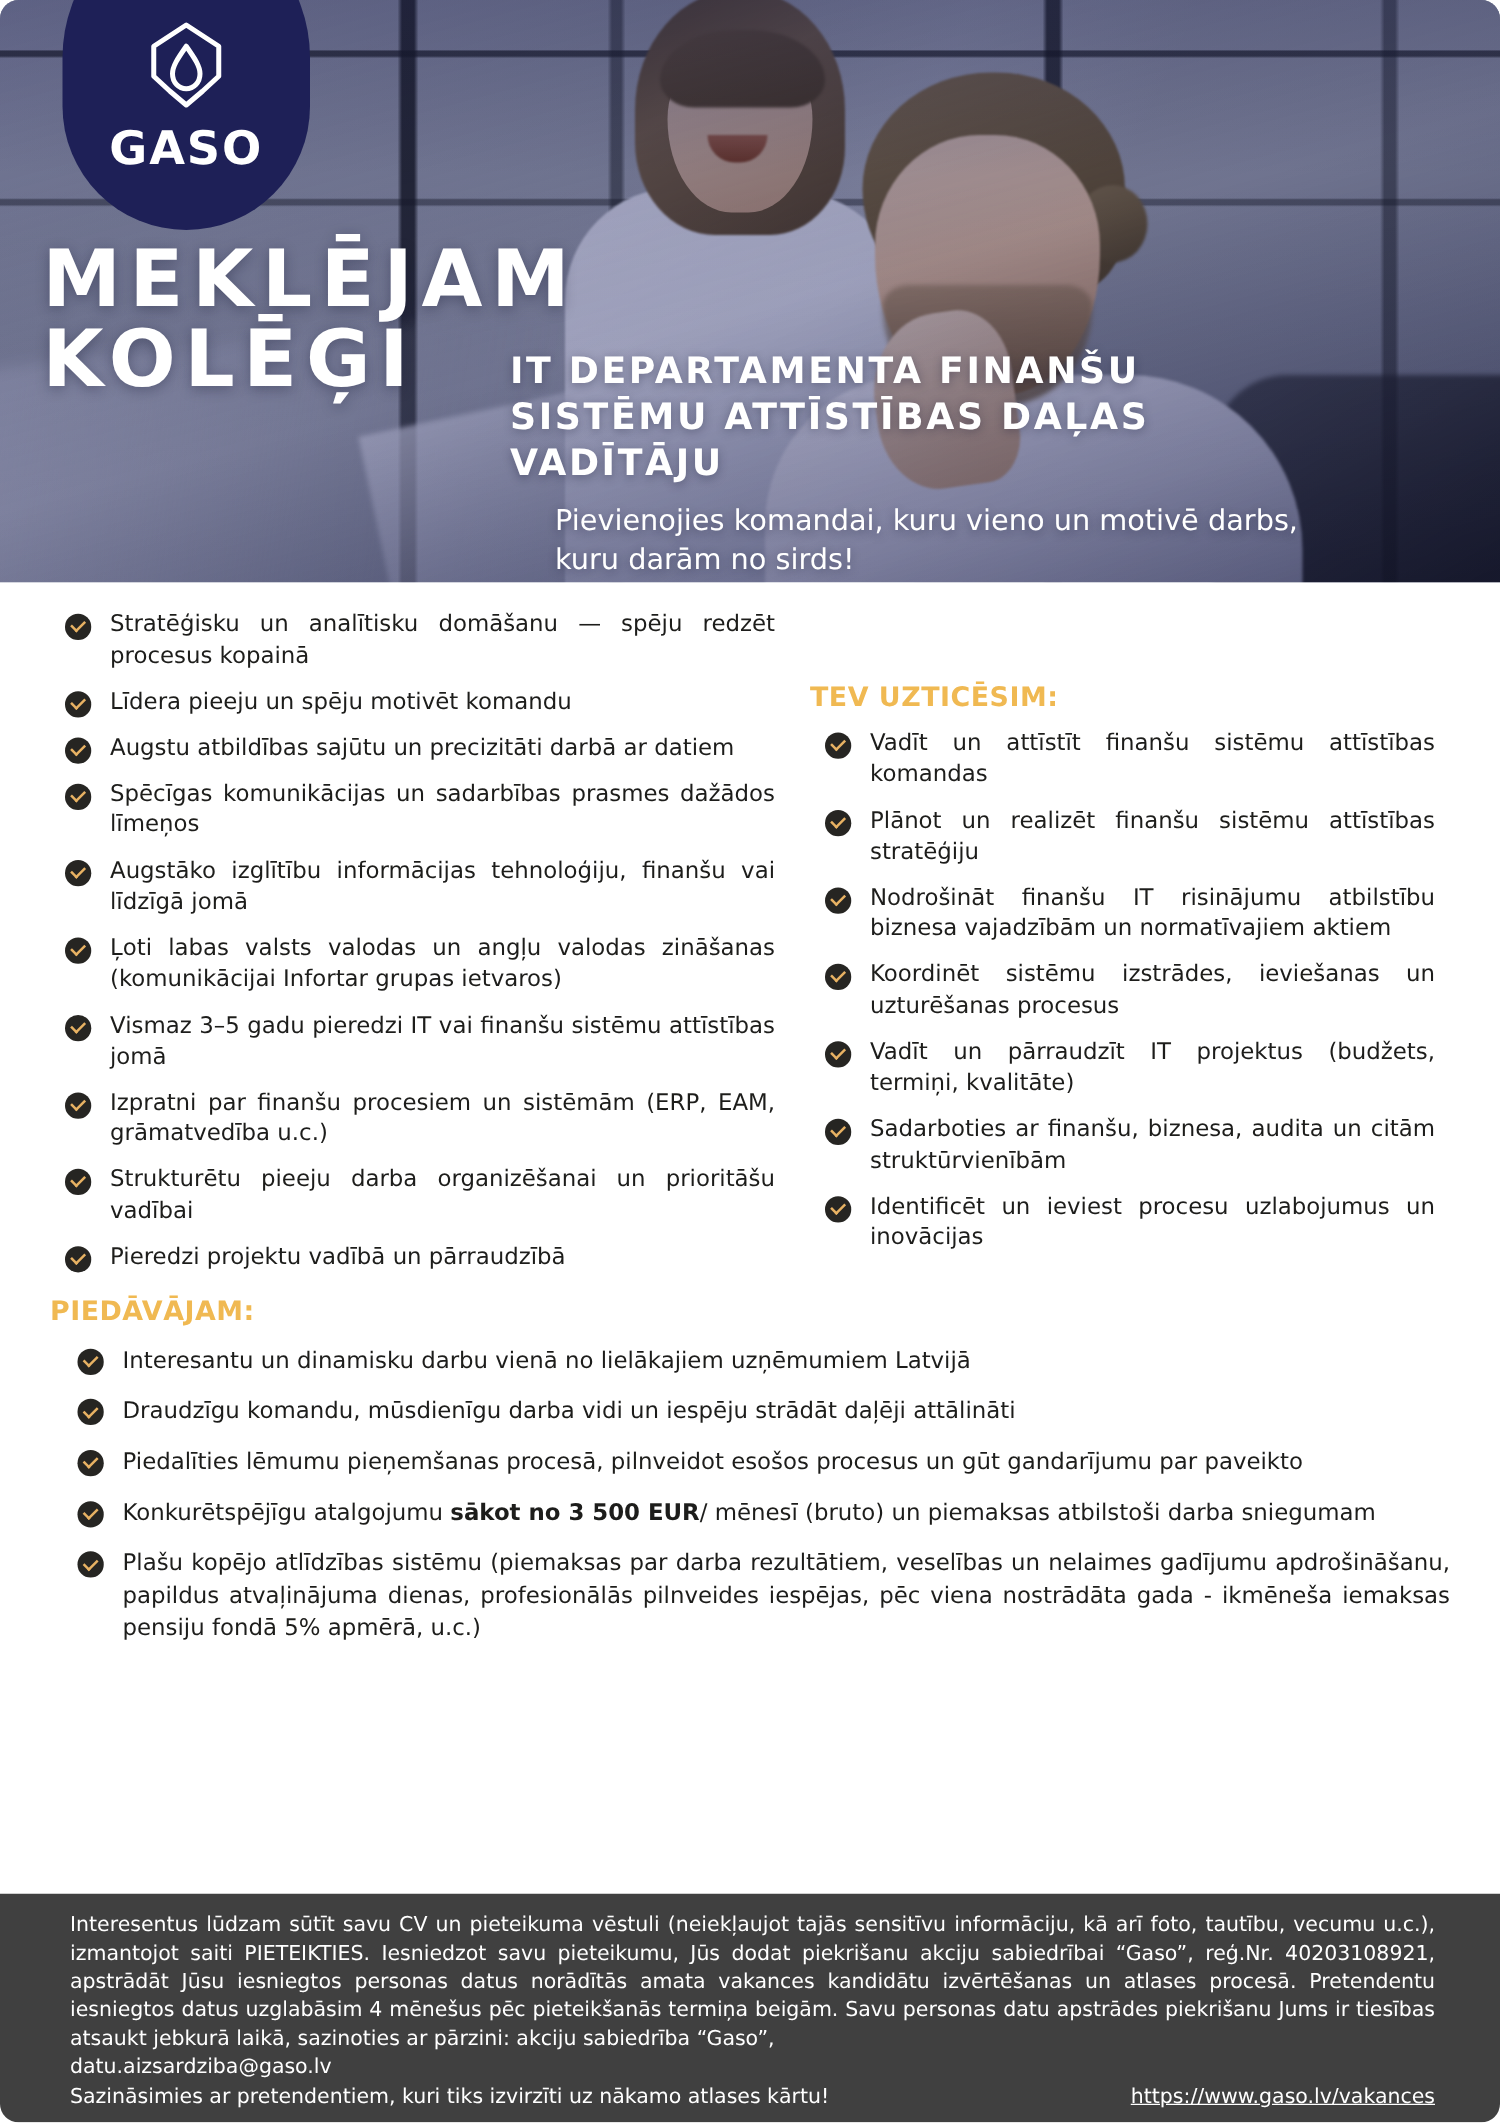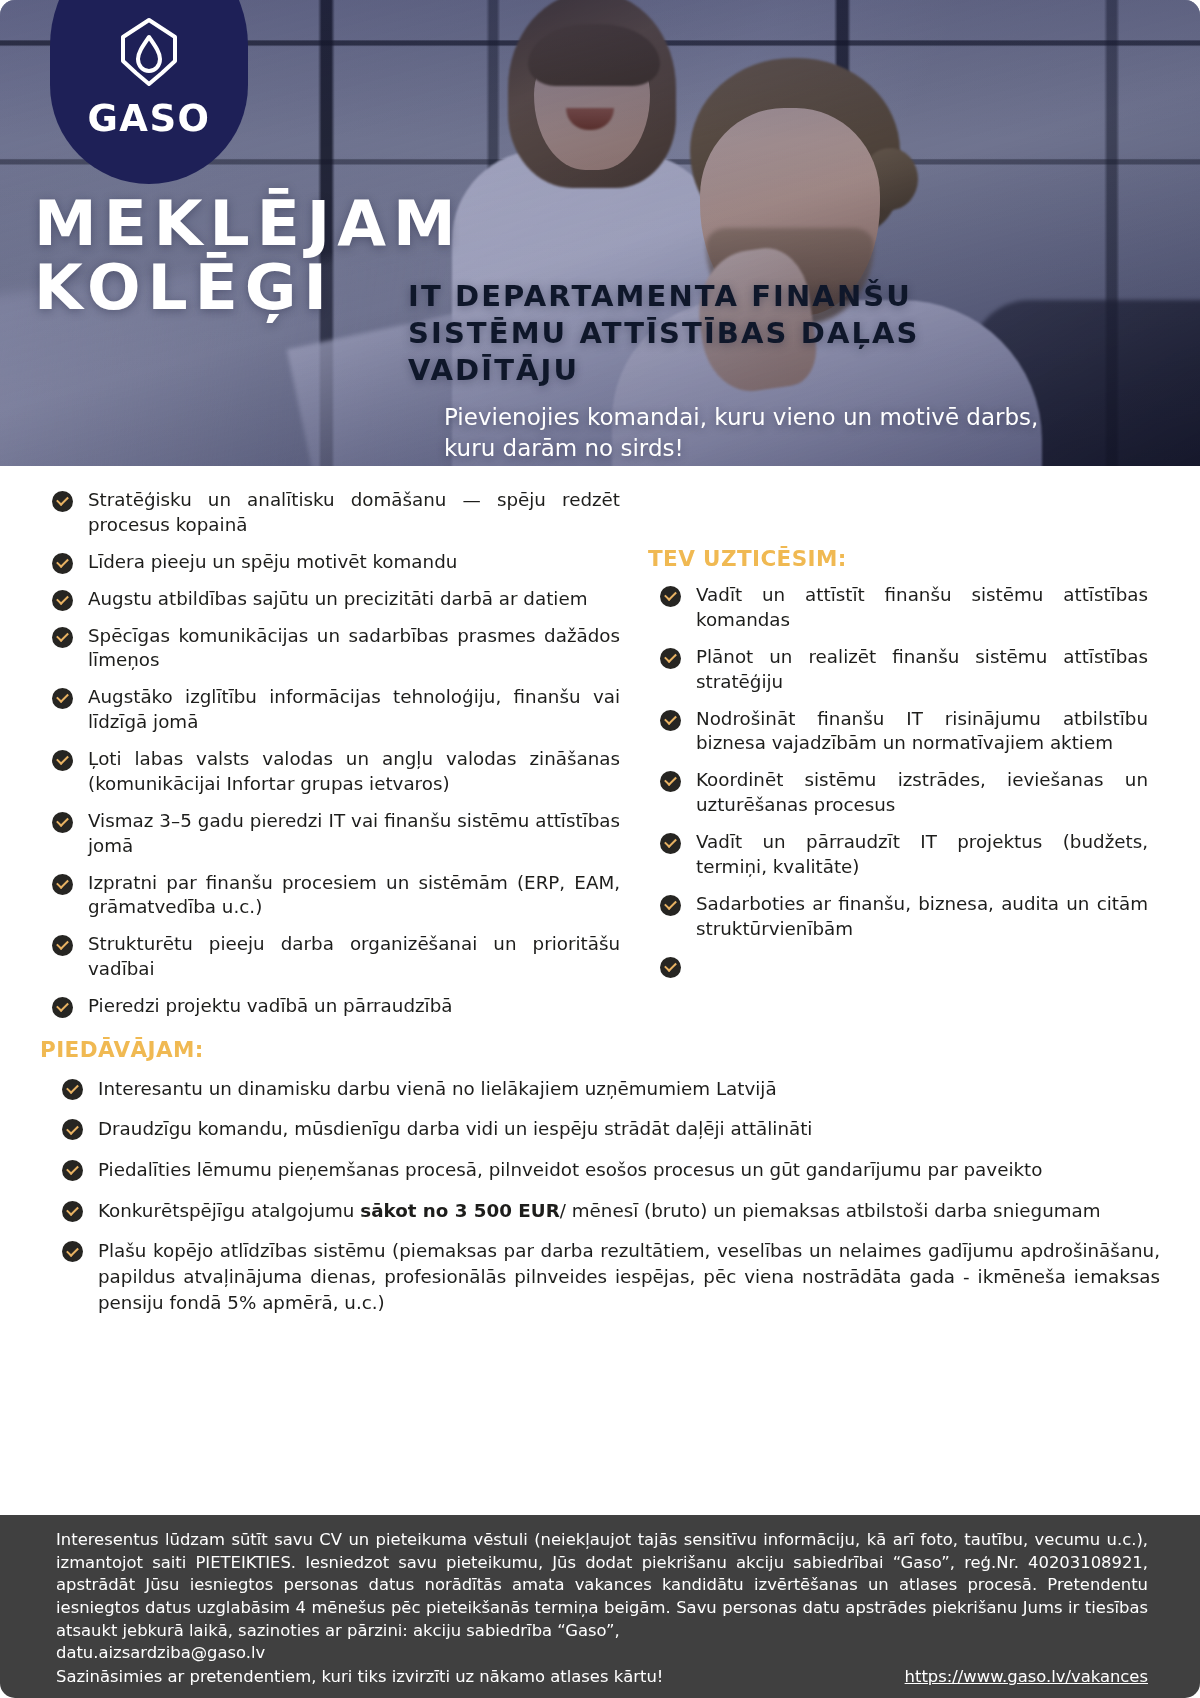--- a/index.html
+++ b/index.html
@@ -227,21 +227,21 @@
     font-family: "DejaVu Sans", "Liberation Sans", sans-serif;
   }
 
   .hero-job {
     position: absolute;
     left: 408px; top: 278px;
     width: 640px;
     z-index: 3;
   }
   .hero-job .job-title {
-    color: #0f172a;
+    color: #ffffff;
     font-weight: bold;
     font-size: 29px;
     line-height: 1.28;
     letter-spacing: 2.1px;
     text-shadow: 0 2px 8px rgba(20,22,50,.35);
     font-family: "DejaVu Sans", "Liberation Sans", sans-serif;
   }
   .hero-job .job-sub {
     margin-top: 13px;
     color: #ffffff;
@@ -431,21 +431,21 @@
 
       <div class="col-right">
         <div class="sec-title">TEV UZTICĒSIM:</div>
         <ul class="blist">
           <li><span class="bullet"></span><span>Vadīt un attīstīt finanšu sistēmu attīstības komandas</span></li>
           <li><span class="bullet"></span><span>Plānot un realizēt finanšu sistēmu attīstības stratēģiju</span></li>
           <li><span class="bullet"></span><span>Nodrošināt finanšu IT risinājumu atbilstību biznesa vajadzībām un normatīvajiem aktiem</span></li>
           <li><span class="bullet"></span><span>Koordinēt sistēmu izstrādes, ieviešanas un uzturēšanas procesus</span></li>
           <li><span class="bullet"></span><span>Vadīt un pārraudzīt IT projektus (budžets, termiņi, kvalitāte)</span></li>
           <li><span class="bullet"></span><span>Sadarboties ar finanšu, biznesa, audita un citām struktūrvienībām</span></li>
-          <li><span class="bullet"></span></li>
+          <li><span class="bullet"></span><span>Identificēt un ieviest procesu uzlabojumus un inovācijas</span></li>
         </ul>
       </div>
     </div>
 
     <div class="offers">
       <div class="sec-title">PIEDĀVĀJAM:</div>
       <ul class="olist">
         <li><span class="bullet"></span><span>Interesantu un dinamisku darbu vienā no lielākajiem uzņēmumiem Latvijā</span></li>
         <li><span class="bullet"></span><span>Draudzīgu komandu, mūsdienīgu darba vidi un iespēju strādāt daļēji attālināti</span></li>
         <li><span class="bullet"></span><span>Piedalīties lēmumu pieņemšanas procesā, pilnveidot esošos procesus un gūt gandarījumu par paveikto</span></li>

